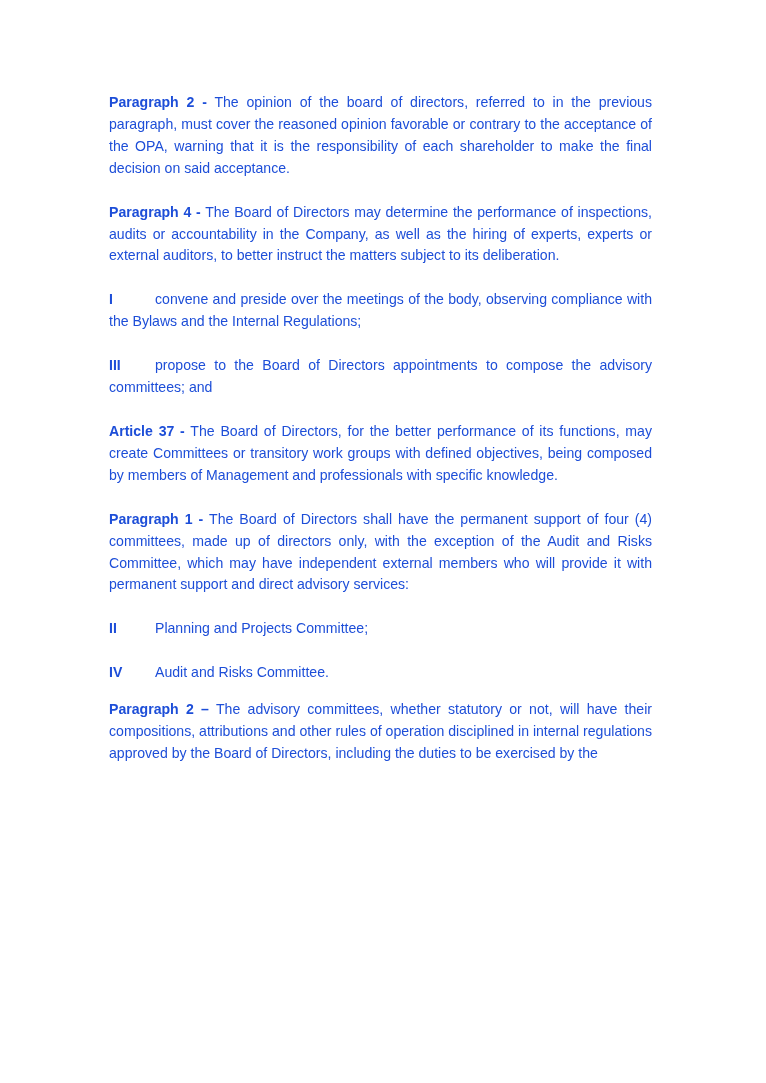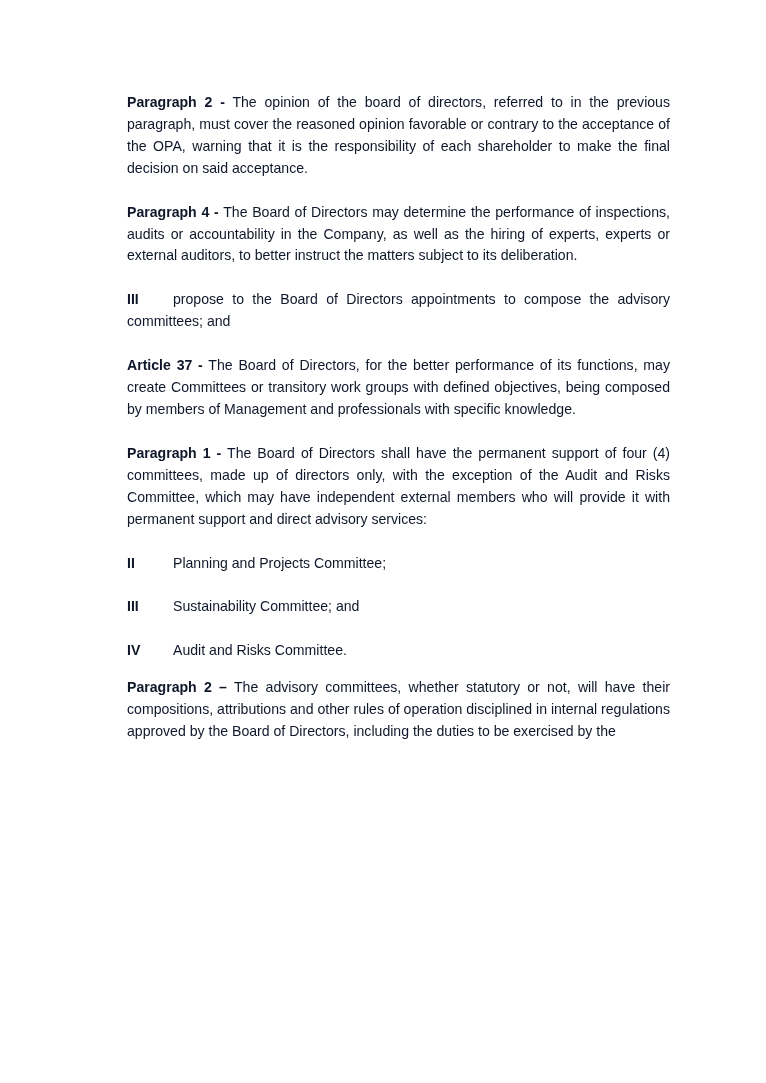--- a/index.html
+++ b/index.html
@@ -1,55 +1,55 @@
 <!DOCTYPE html>
 <html><head>
   <meta charset="utf-8">
   <style>
     html, body { margin: 0; padding: 0; background: #ffffff; }
     body { width: 766px; height: 1083px; position: relative; overflow: hidden; }
     .page {
       position: absolute;
-      left: 127px;
+      left: 109px;
       top: 92px;
       width: 543px;
       font-family: "Liberation Sans", sans-serif;
       font-size: 14.1px;
       line-height: 21.9px;
-      color: #0f172a;
+      color: #1d4ed8;
     }
     .para { text-align: justify; margin: 0 0 22px 0; }
     .para.tight { margin-bottom: 16px; }
     .lead { font-weight: bold; }
     .item { text-align: justify; margin: 0 0 22px 0; }
     .item .num { display: inline-block; width: 46px; font-weight: bold; }
     .listitem { margin: 0 0 22px 0; }
     .listitem.tight { margin-bottom: 15px; }
     .listitem .num { display: inline-block; width: 46px; font-weight: bold; }
   </style>
 </head>
 <body>
 
 <div class="page">
 
   <p class="para"><span class="lead">Paragraph 2 -</span><span> The opinion of the board of directors, referred to in the previous paragraph, must cover the reasoned opinion favorable or contrary to the acceptance of the OPA, warning that it is the responsibility of each shareholder to make the final decision on said acceptance.</span></p>
 
   <p class="para"><span class="lead">Paragraph 4 -</span><span> The Board of Directors may determine the performance of inspections, audits or accountability in the Company, as well as the hiring of experts, experts or external auditors, to better instruct the matters subject to its deliberation.</span></p>
 
 
+  <p class="item"><span class="num">I</span><span>convene and preside over the meetings of the body, observing compliance with the Bylaws and the Internal Regulations;</span></p>
 
 
   <p class="item"><span class="num">III</span><span>propose to the Board of Directors appointments to compose the advisory committees; and</span></p>
 
   <p class="para"><span class="lead">Article 37 -</span><span> The Board of Directors, for the better performance of its functions, may create Committees or transitory work groups with defined objectives, being composed by members of Management and professionals with specific knowledge.</span></p>
 
   <p class="para"><span class="lead">Paragraph 1 -</span><span> The Board of Directors shall have the permanent support of four (4) committees, made up of directors only, with the exception of the Audit and Risks Committee, which may have independent external members who will provide it with permanent support and direct advisory services:</span></p>
 
 
   <p class="listitem"><span class="num">II</span><span>Planning and Projects Committee;</span></p>
 
-  <p class="listitem"><span class="num">III</span><span>Sustainability Committee; and</span></p>
 
   <p class="listitem tight"><span class="num">IV</span><span>Audit and Risks Committee.</span></p>
 
   <p class="para tight"><span class="lead">Paragraph 2 –</span><span> The advisory committees, whether statutory or not, will have their compositions, attributions and other rules of operation disciplined in internal regulations approved by the Board of Directors, including the duties to be exercised by the</span></p>
 
 </div>
 
 </body></html>

